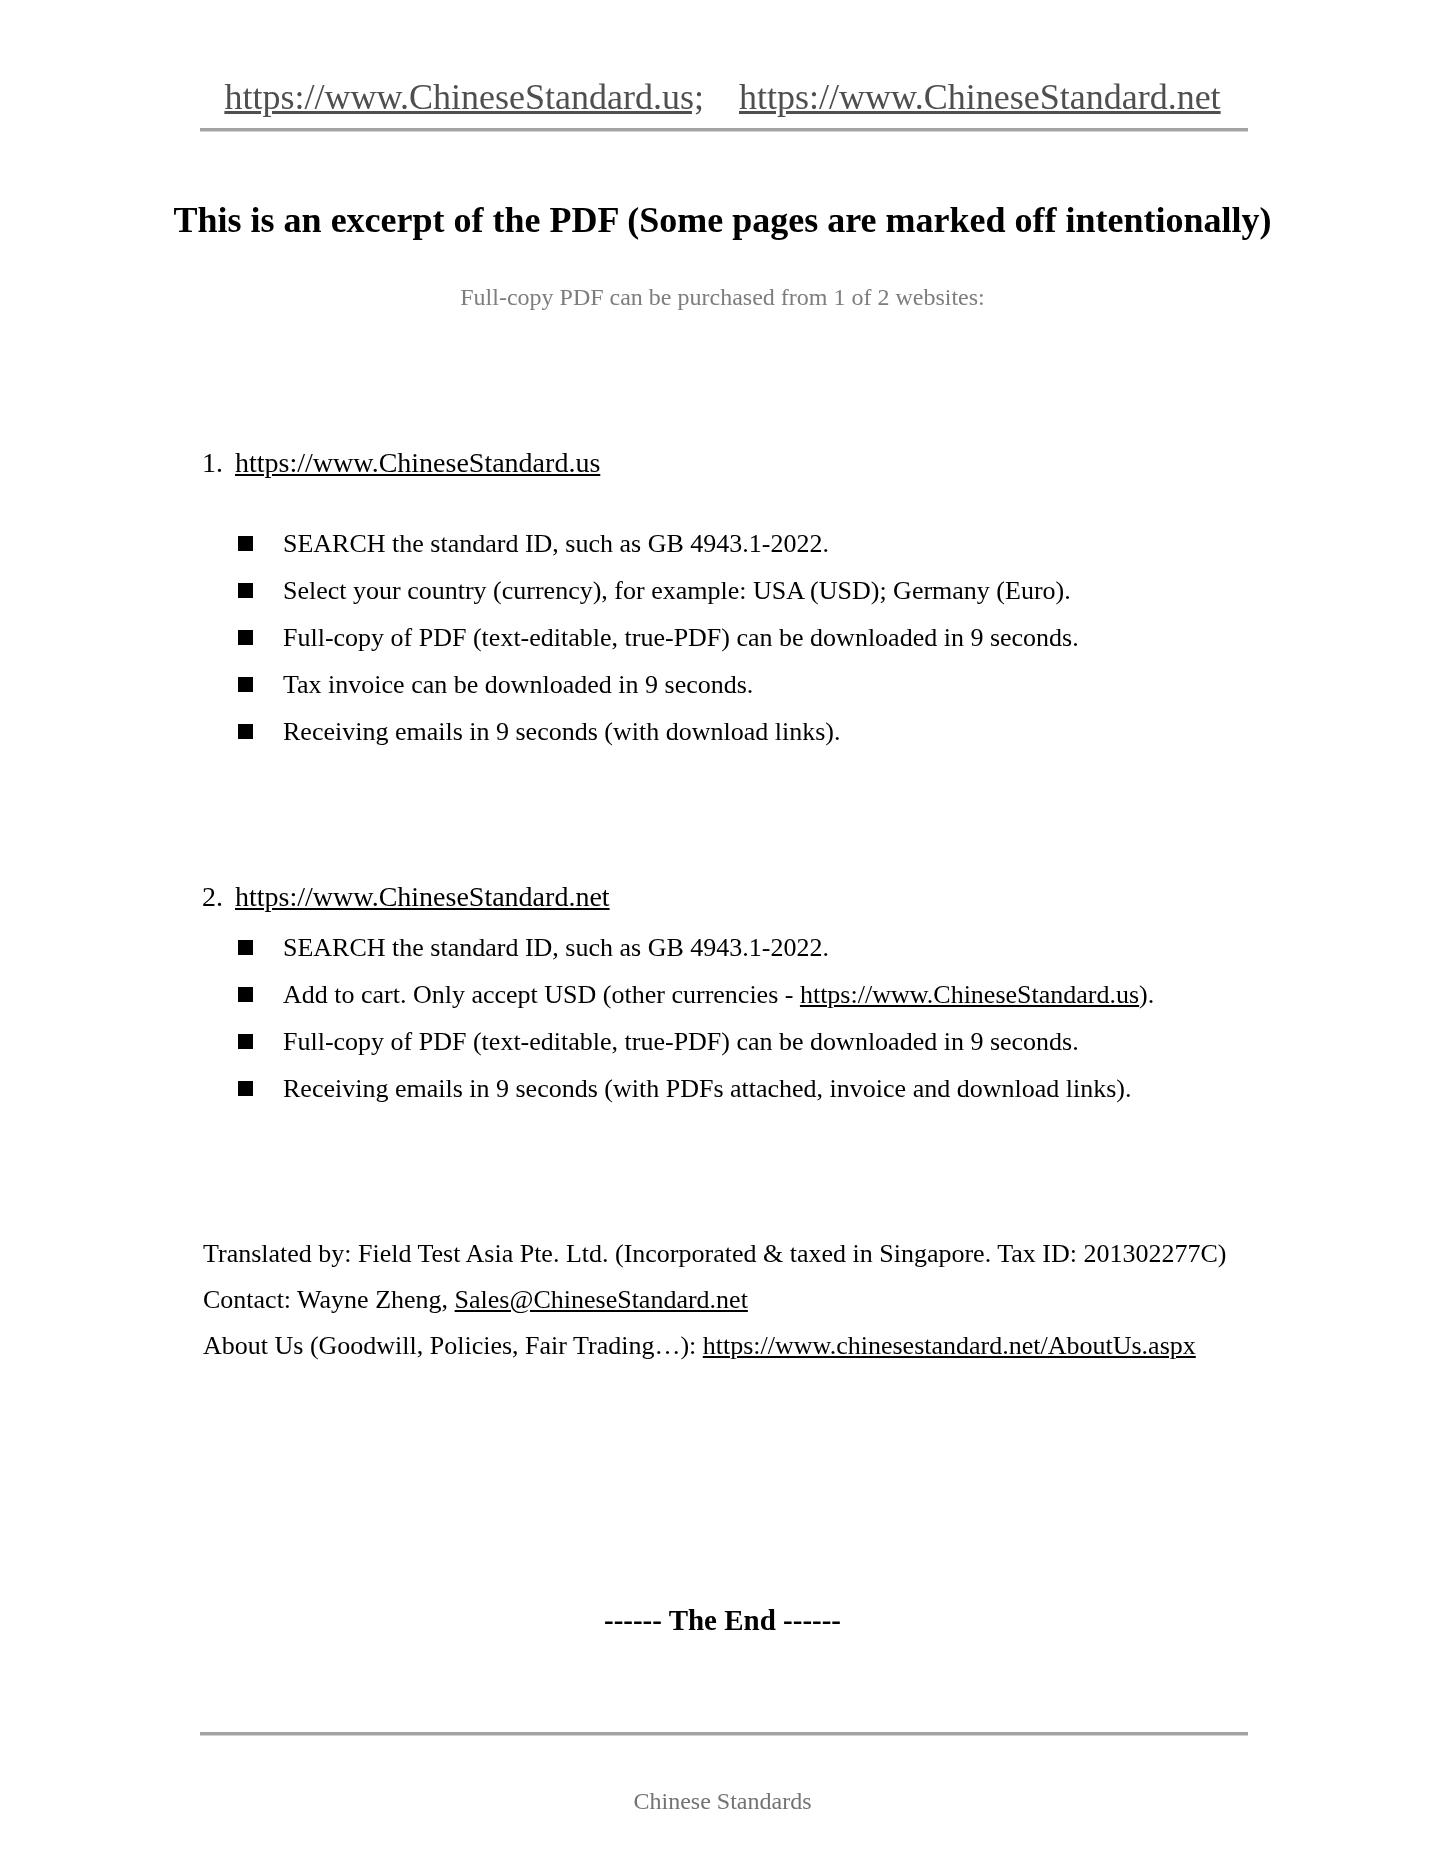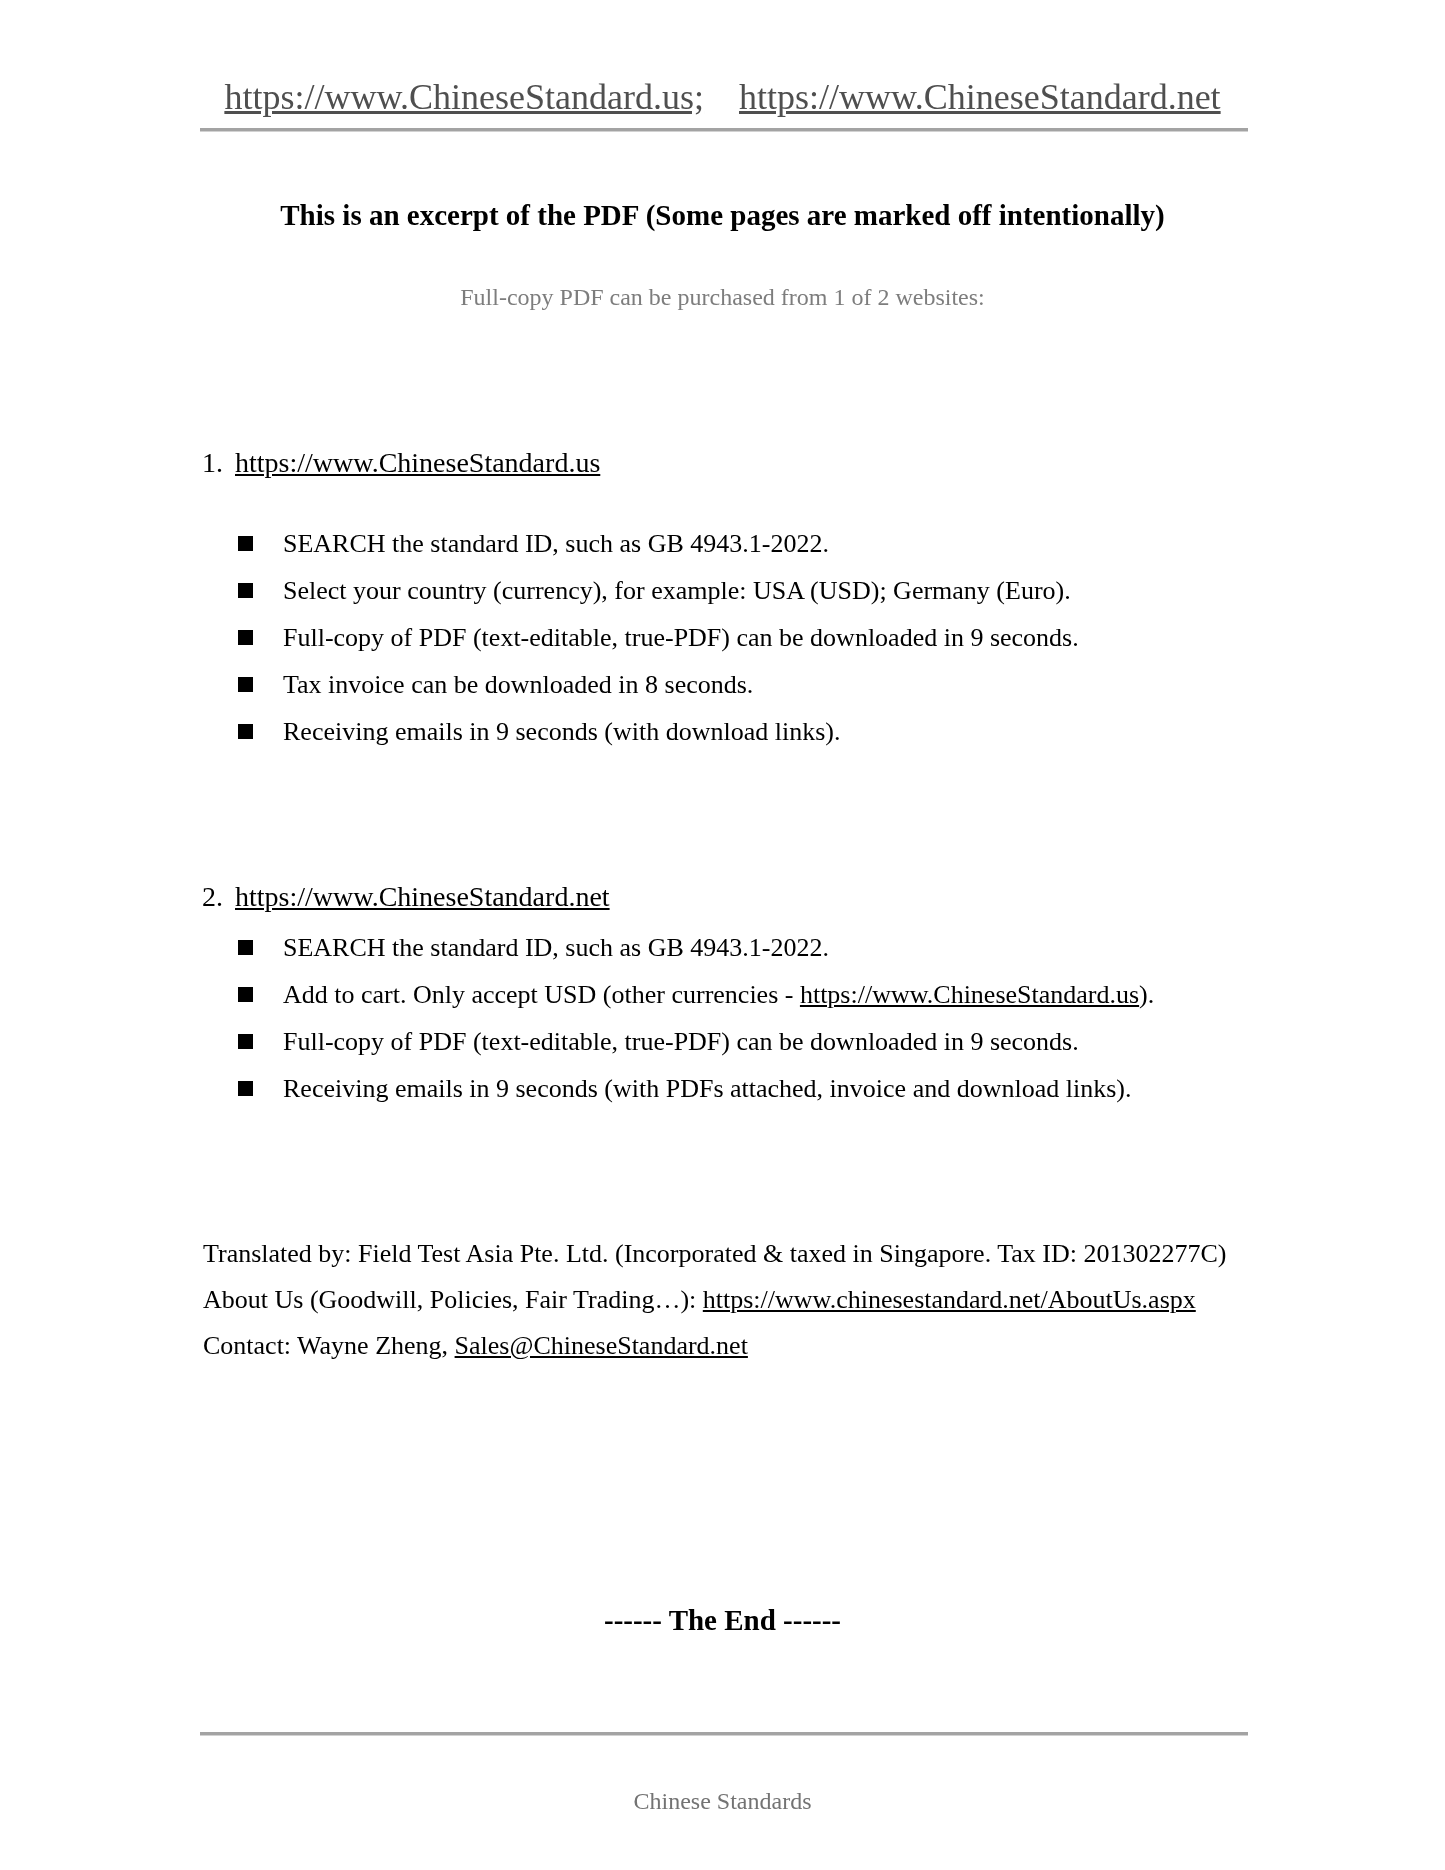--- a/index.html
+++ b/index.html
@@ -33,21 +33,21 @@
     width: 1048px;
     height: 3px;
     background: #a3a3a3;
     border-bottom: 1px solid #d2d2d2;
   }
   .header-rule { top: 128px; }
 
   
   .doc-title {
     top: 199px;
-    font-size: 29px;
+    font-size: 36px;
     font-weight: bold;
     color: #000000;
   }
   .doc-subtitle {
     top: 284px;
     font-size: 24px;
     color: #7d7d7d;
   }
 
   
@@ -130,21 +130,21 @@
   <li>
     <span class="square-bullet"></span>
     <span class="li-text">Select your country (currency), for example: USA (USD); Germany (Euro).</span>
   </li>
   <li>
     <span class="square-bullet"></span>
     <span class="li-text">Full-copy of PDF (text-editable, true-PDF) can be downloaded in 9 seconds.</span>
   </li>
   <li>
     <span class="square-bullet"></span>
-    <span class="li-text">Tax invoice can be downloaded in 8 seconds.</span>
+    <span class="li-text">Tax invoice can be downloaded in 9 seconds.</span>
   </li>
   <li>
     <span class="square-bullet"></span>
     <span class="li-text">Receiving emails in 9 seconds (with download links).</span>
   </li>
 </ul>
 
 <div class="abs section-heading sec2-heading">
   <span class="sec-number">2.</span><a>https://www.ChineseStandard.net</a>
 </div>
@@ -163,23 +163,23 @@
   </li>
   <li>
     <span class="square-bullet"></span>
     <span class="li-text">Receiving emails in 9 seconds (with PDFs attached, invoice and download links).</span>
   </li>
 </ul>
 
 <div class="abs about-block">
   <div>Translated by: Field Test Asia Pte. Ltd. (Incorporated &amp; taxed in Singapore. Tax ID: 201302277C)</div>
   <div>
-    <span>About Us (Goodwill, Policies, Fair Trading…): </span><a>https://www.chinesestandard.net/AboutUs.aspx</a>
+    <span>Contact: Wayne Zheng, </span><a>Sales@ChineseStandard.net</a>
   </div>
   <div>
-    <span>Contact: Wayne Zheng, </span><a>Sales@ChineseStandard.net</a>
+    <span>About Us (Goodwill, Policies, Fair Trading…): </span><a>https://www.chinesestandard.net/AboutUs.aspx</a>
   </div>
 </div>
 
 <div class="abs centered end-marker">------ The End ------</div>
 
 <div class="abs rule footer-rule"></div>
 <div class="abs centered footer-text">Chinese Standards</div>
 
 </body></html>

